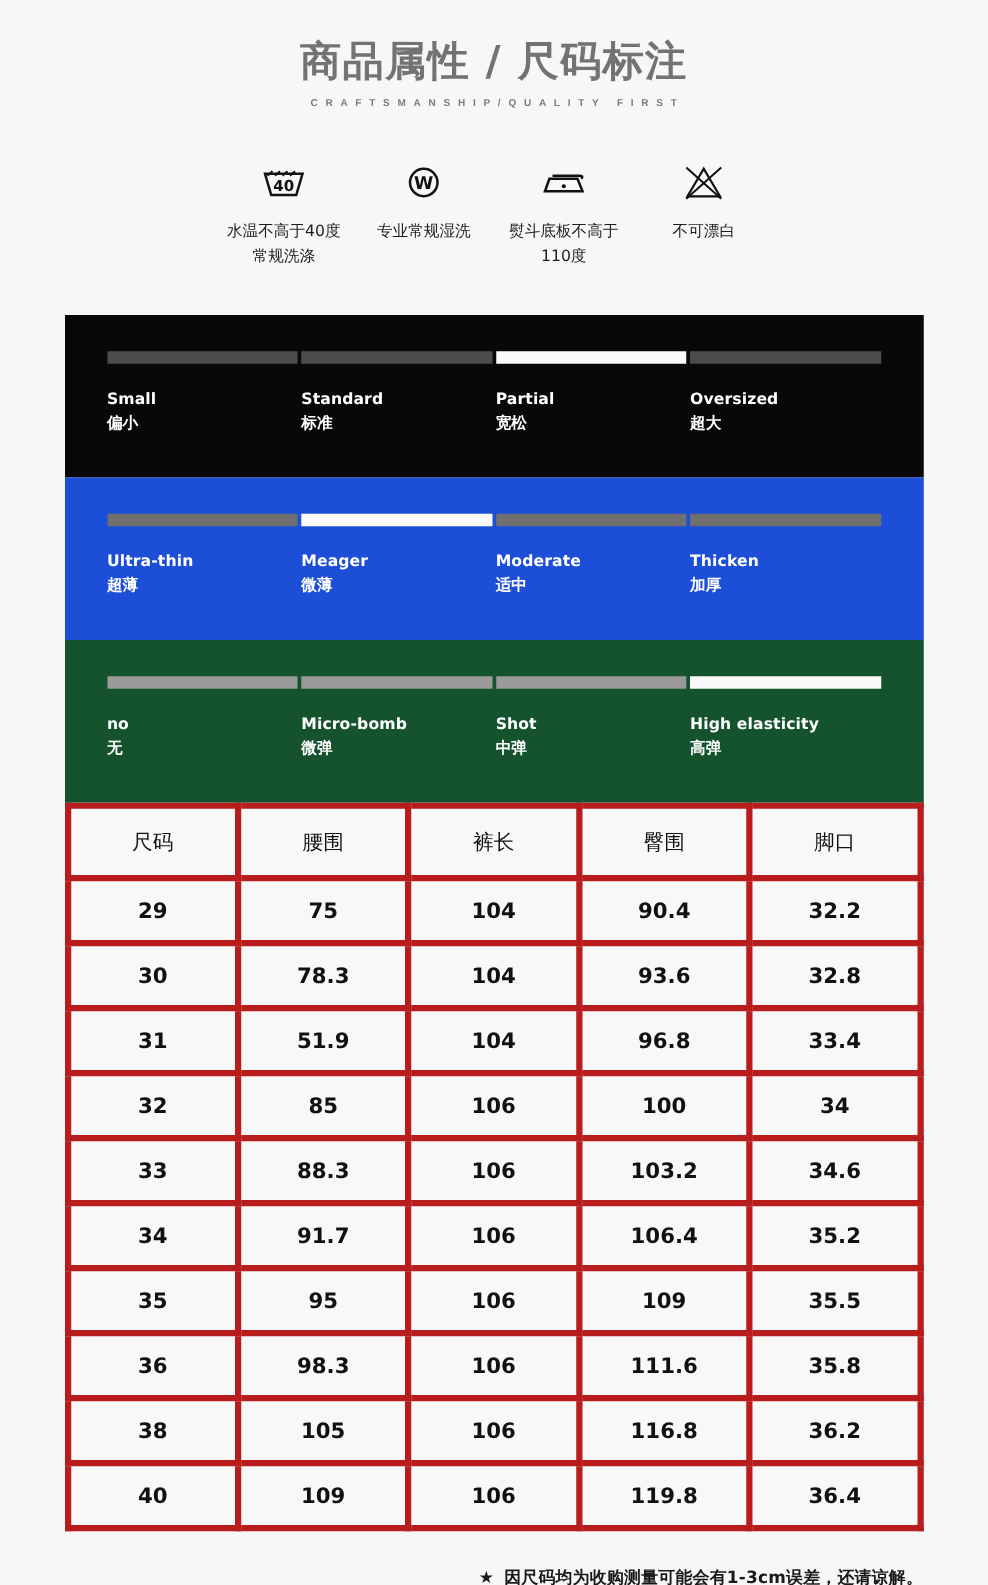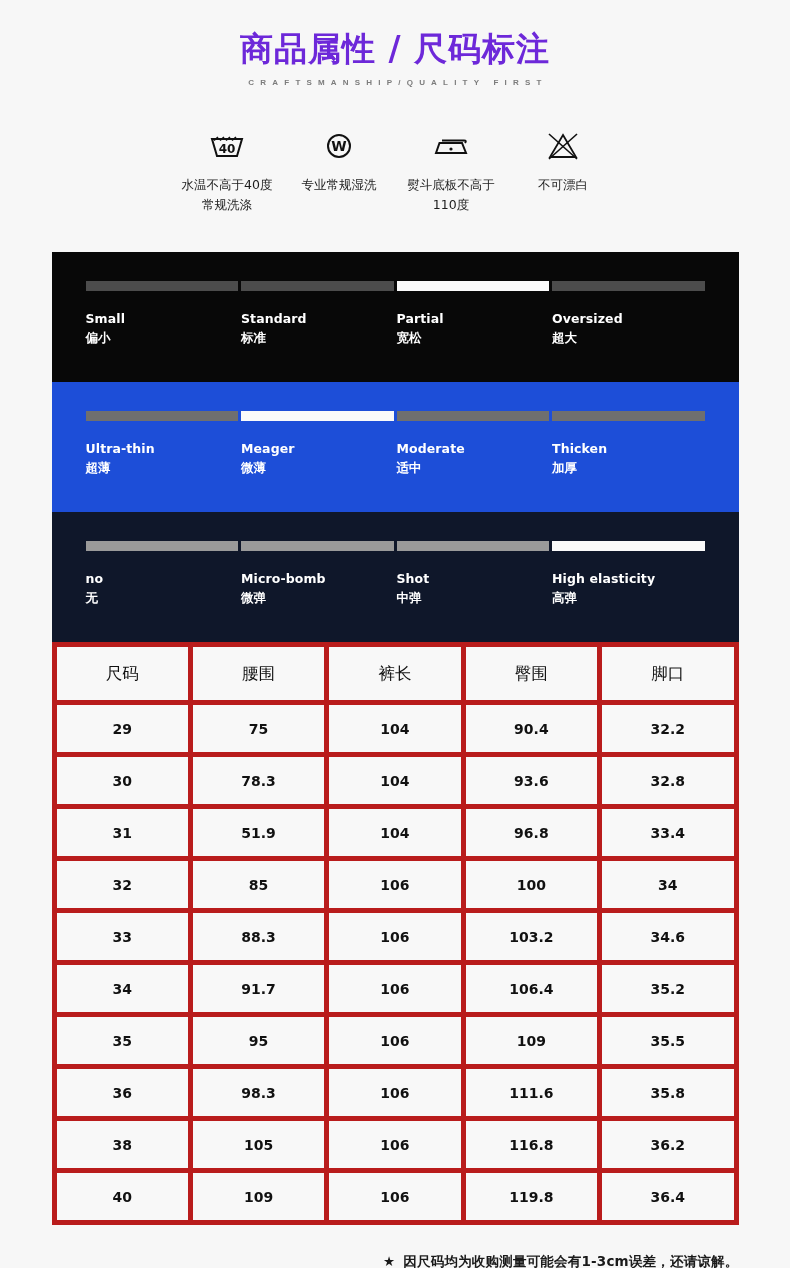--- a/index.html
+++ b/index.html
@@ -17,21 +17,21 @@
 
   
   .header {
     padding-top: 28px;
     text-align: center;
   }
   .header-title {
     font-size: 33px;
     font-weight: bold;
     letter-spacing: 1px;
-    color: #6d28d9;
+    color: #737373;
     line-height: 1.25;
     font-family: "DejaVu Sans", "Liberation Sans", sans-serif;
   }
   .header-sub {
     margin-top: 9px;
     font-size: 8px;
     letter-spacing: 6.2px;
     color: #7c7c7c;
     font-weight: bold;
     text-indent: 6px;
@@ -68,21 +68,21 @@
     margin: 38px auto 0 auto;
     width: 687px;
   }
   .band {
     position: relative;
     height: 130px;
     box-sizing: border-box;
   }
   .band--dark   { background: #080808; }
   .band--mid    { background: #1d4ed8; }
-  .band--light  { background: #0f172a; }
+  .band--light  { background: #14532d; }
 
   .band-bar {
     position: absolute;
     left: 34px;
     right: 34px;
     top: 29px;
     height: 10px;
     display: flex;
     gap: 3px;
   }
@@ -142,21 +142,21 @@
     color: #111111;
     font-family: "DejaVu Sans", "Liberation Sans", sans-serif;
   }
   table.size-table th {
     height: 51px;
     font-size: 16.5px;
     font-weight: normal;
   }
   table.size-table td {
     height: 45px;
-    font-size: 14px;
+    font-size: 17px;
     font-weight: bold;
   }
 
   
   .footer-note {
     width: 687px;
     margin: 28px auto 0 auto;
     text-align: right;
     font-size: 13.5px;
     font-weight: bold;

